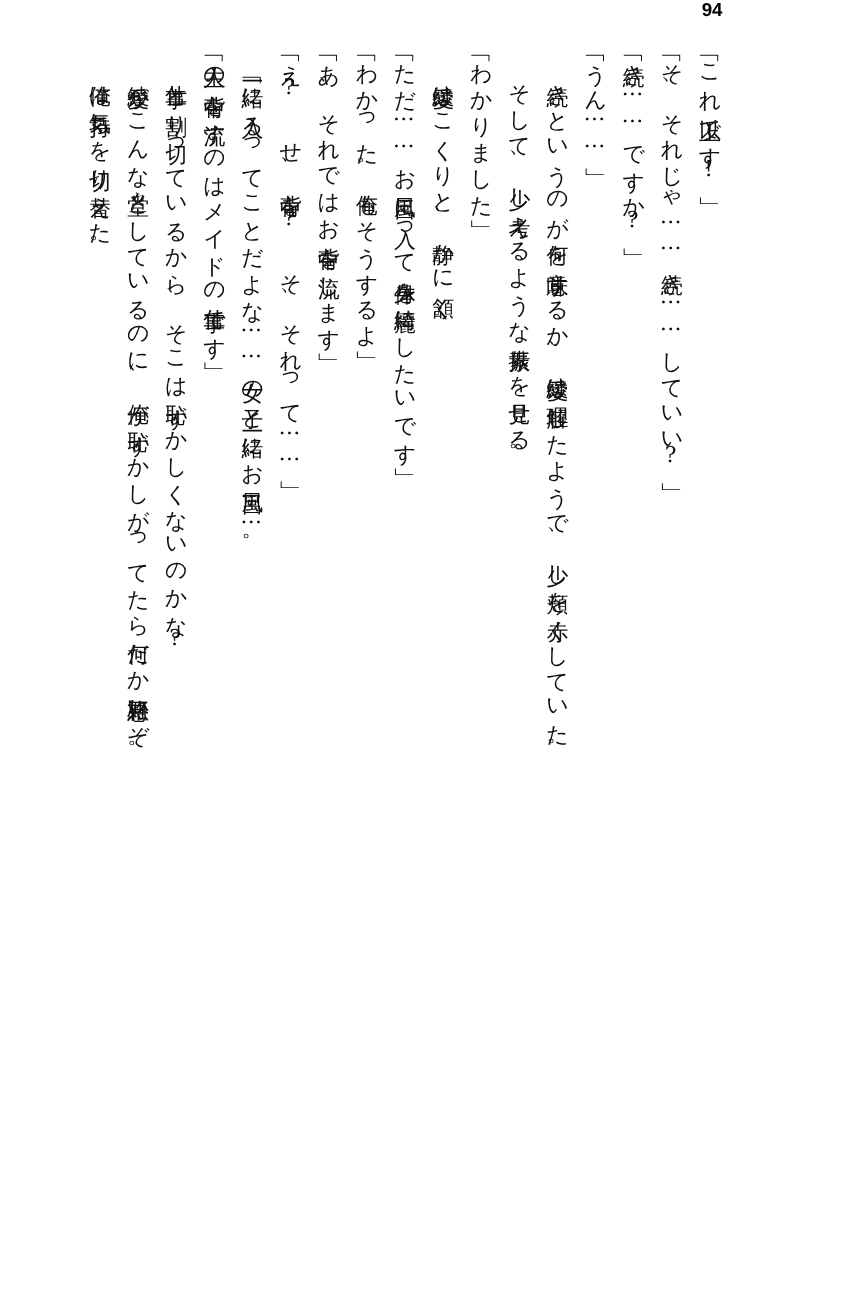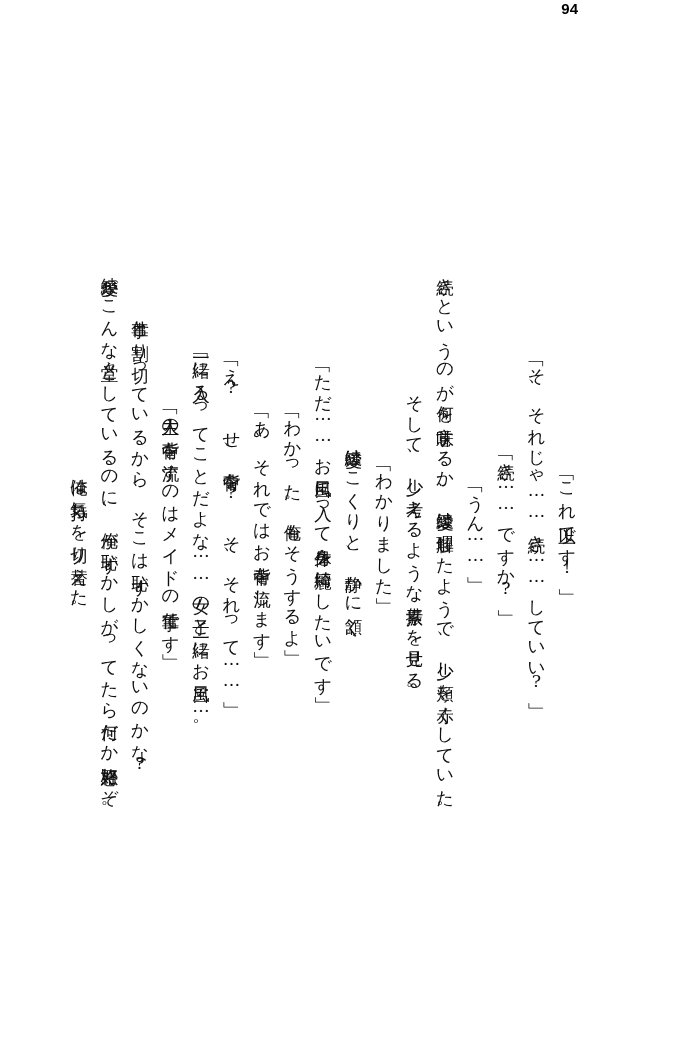--- a/index.html
+++ b/index.html
@@ -13,21 +13,20 @@
     overflow: hidden;
     font-family: "DejaVu Serif", "Liberation Serif", serif;
     color: #000000;
   }
   .page {
     position: relative;
     width: 600px;
     height: 1050px;
     background: #ffffff;
     box-sizing: border-box;
-    text-align: center;
   }
   .page-number {
     position: absolute;
     top: 0px;
     right: 22px;
     font-size: 15px;
     font-family: "Liberation Sans", sans-serif;
     font-weight: 700;
     letter-spacing: 0px;
     color: #000;

